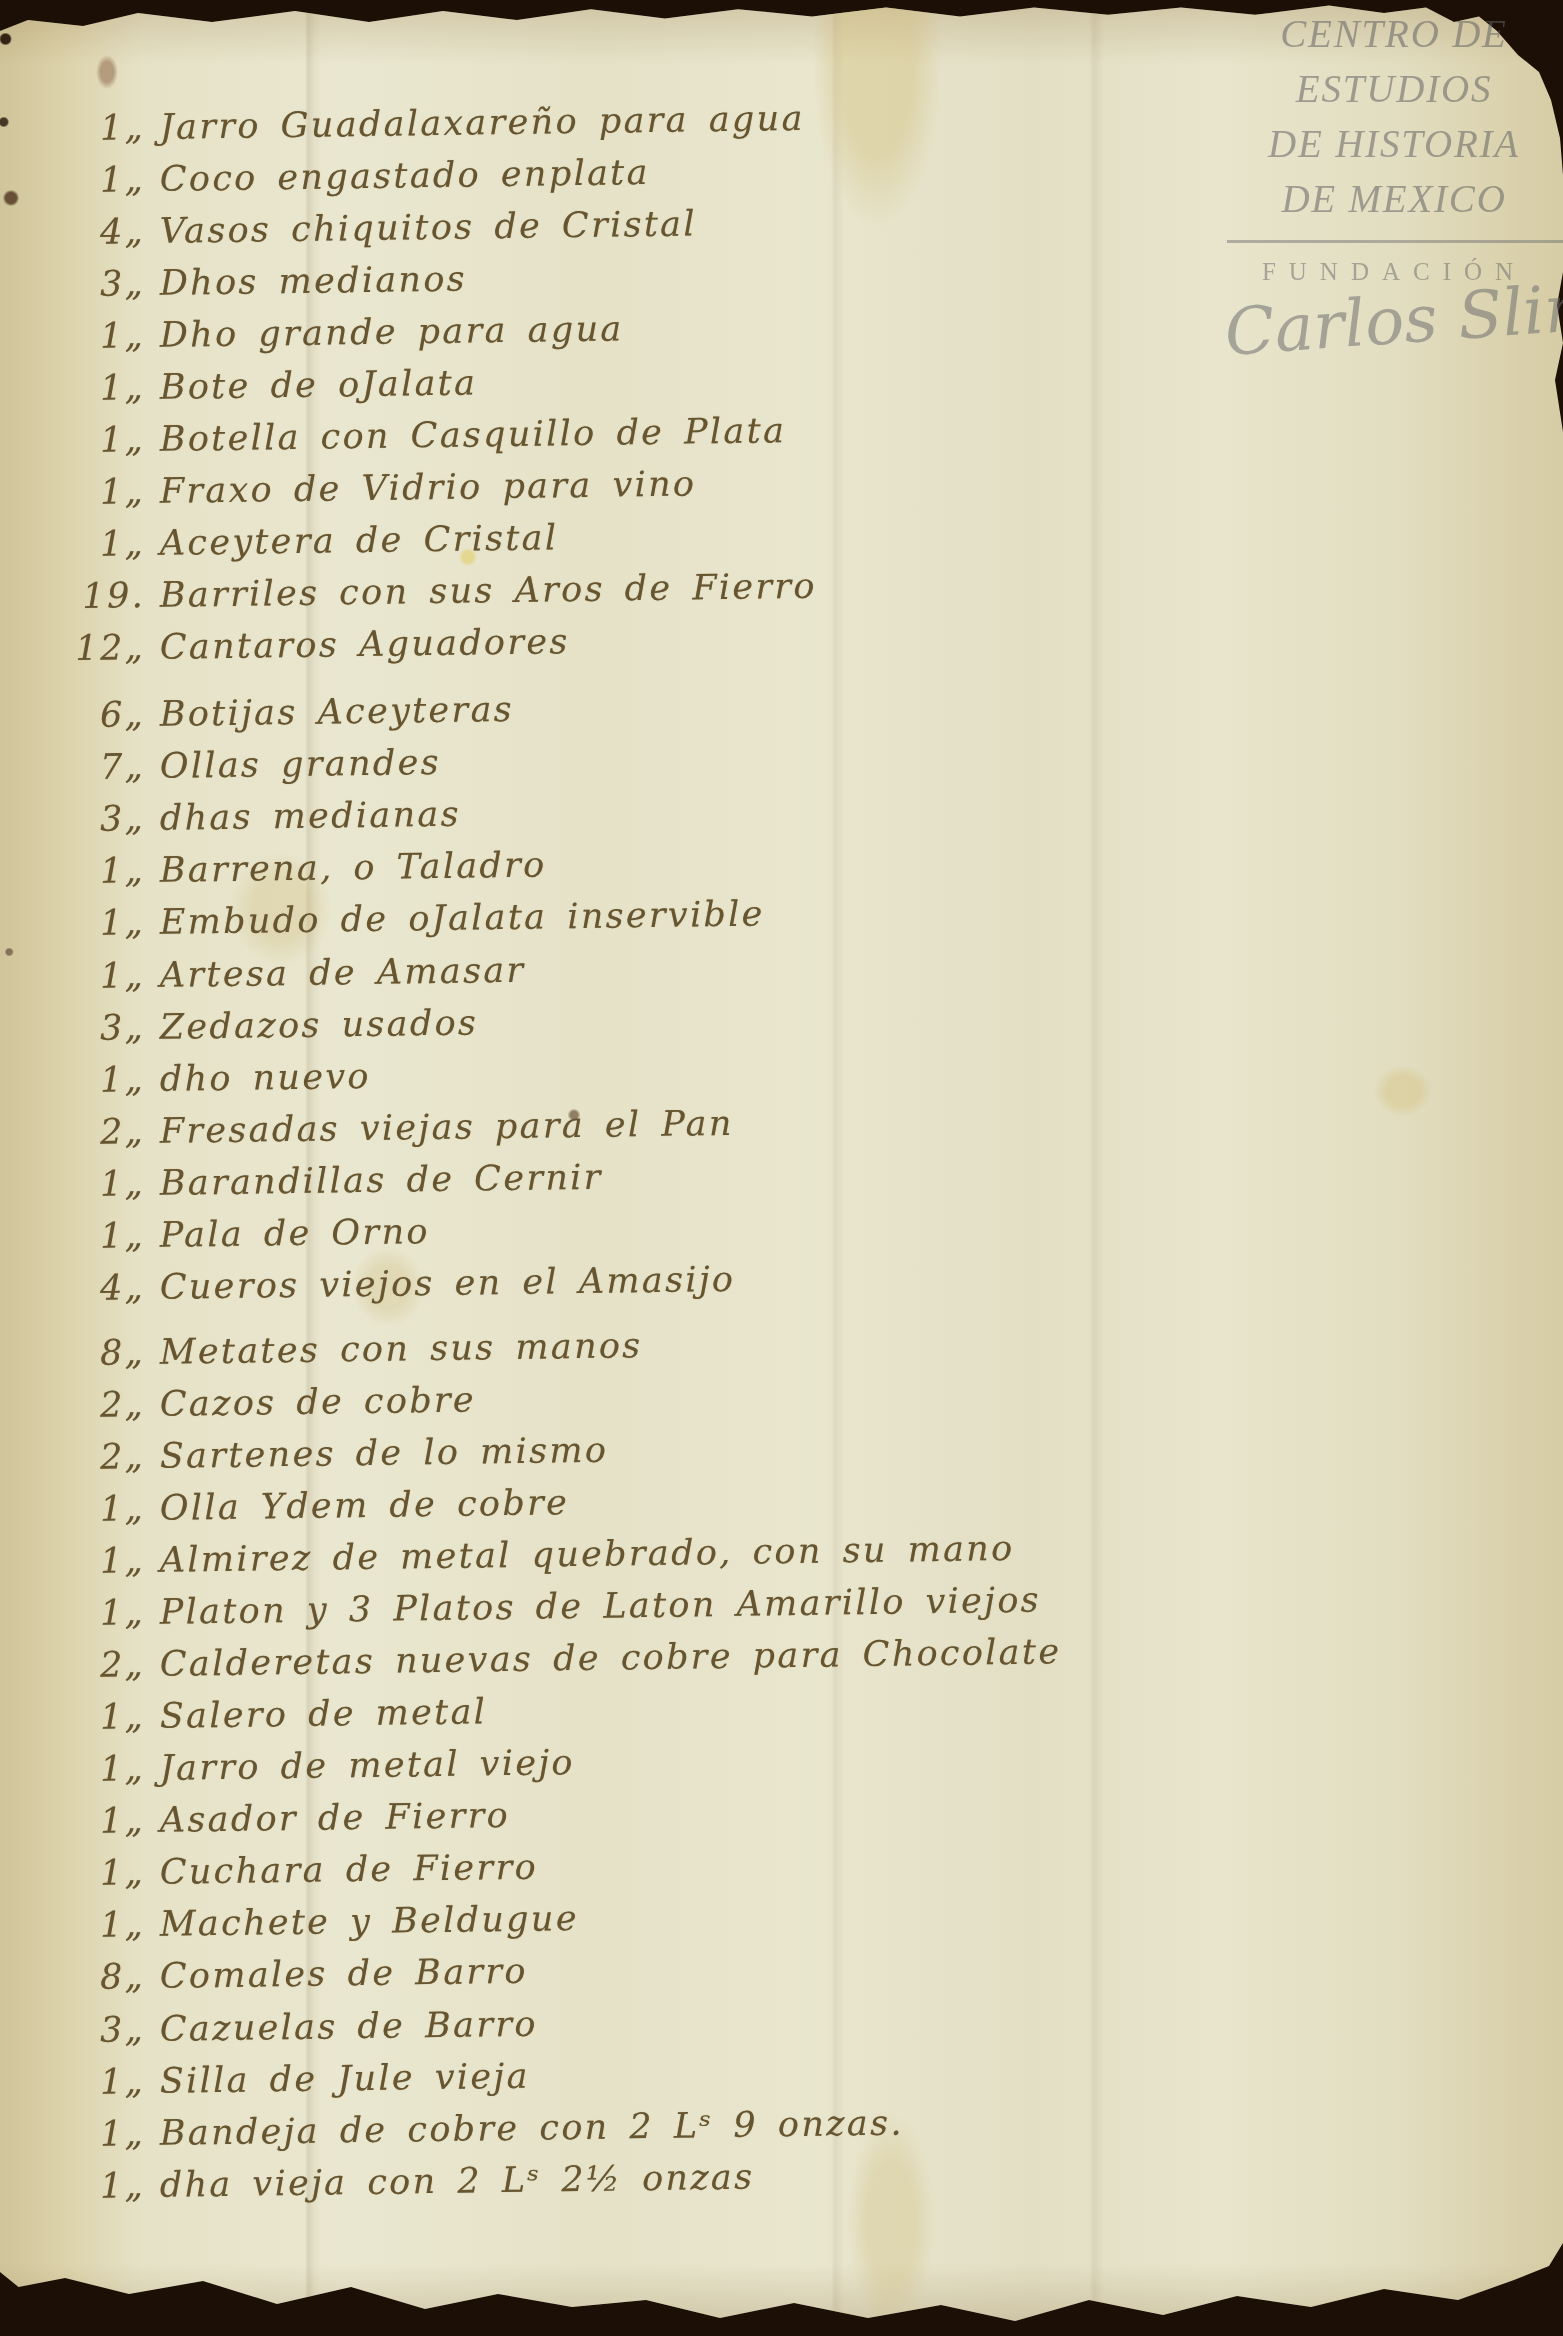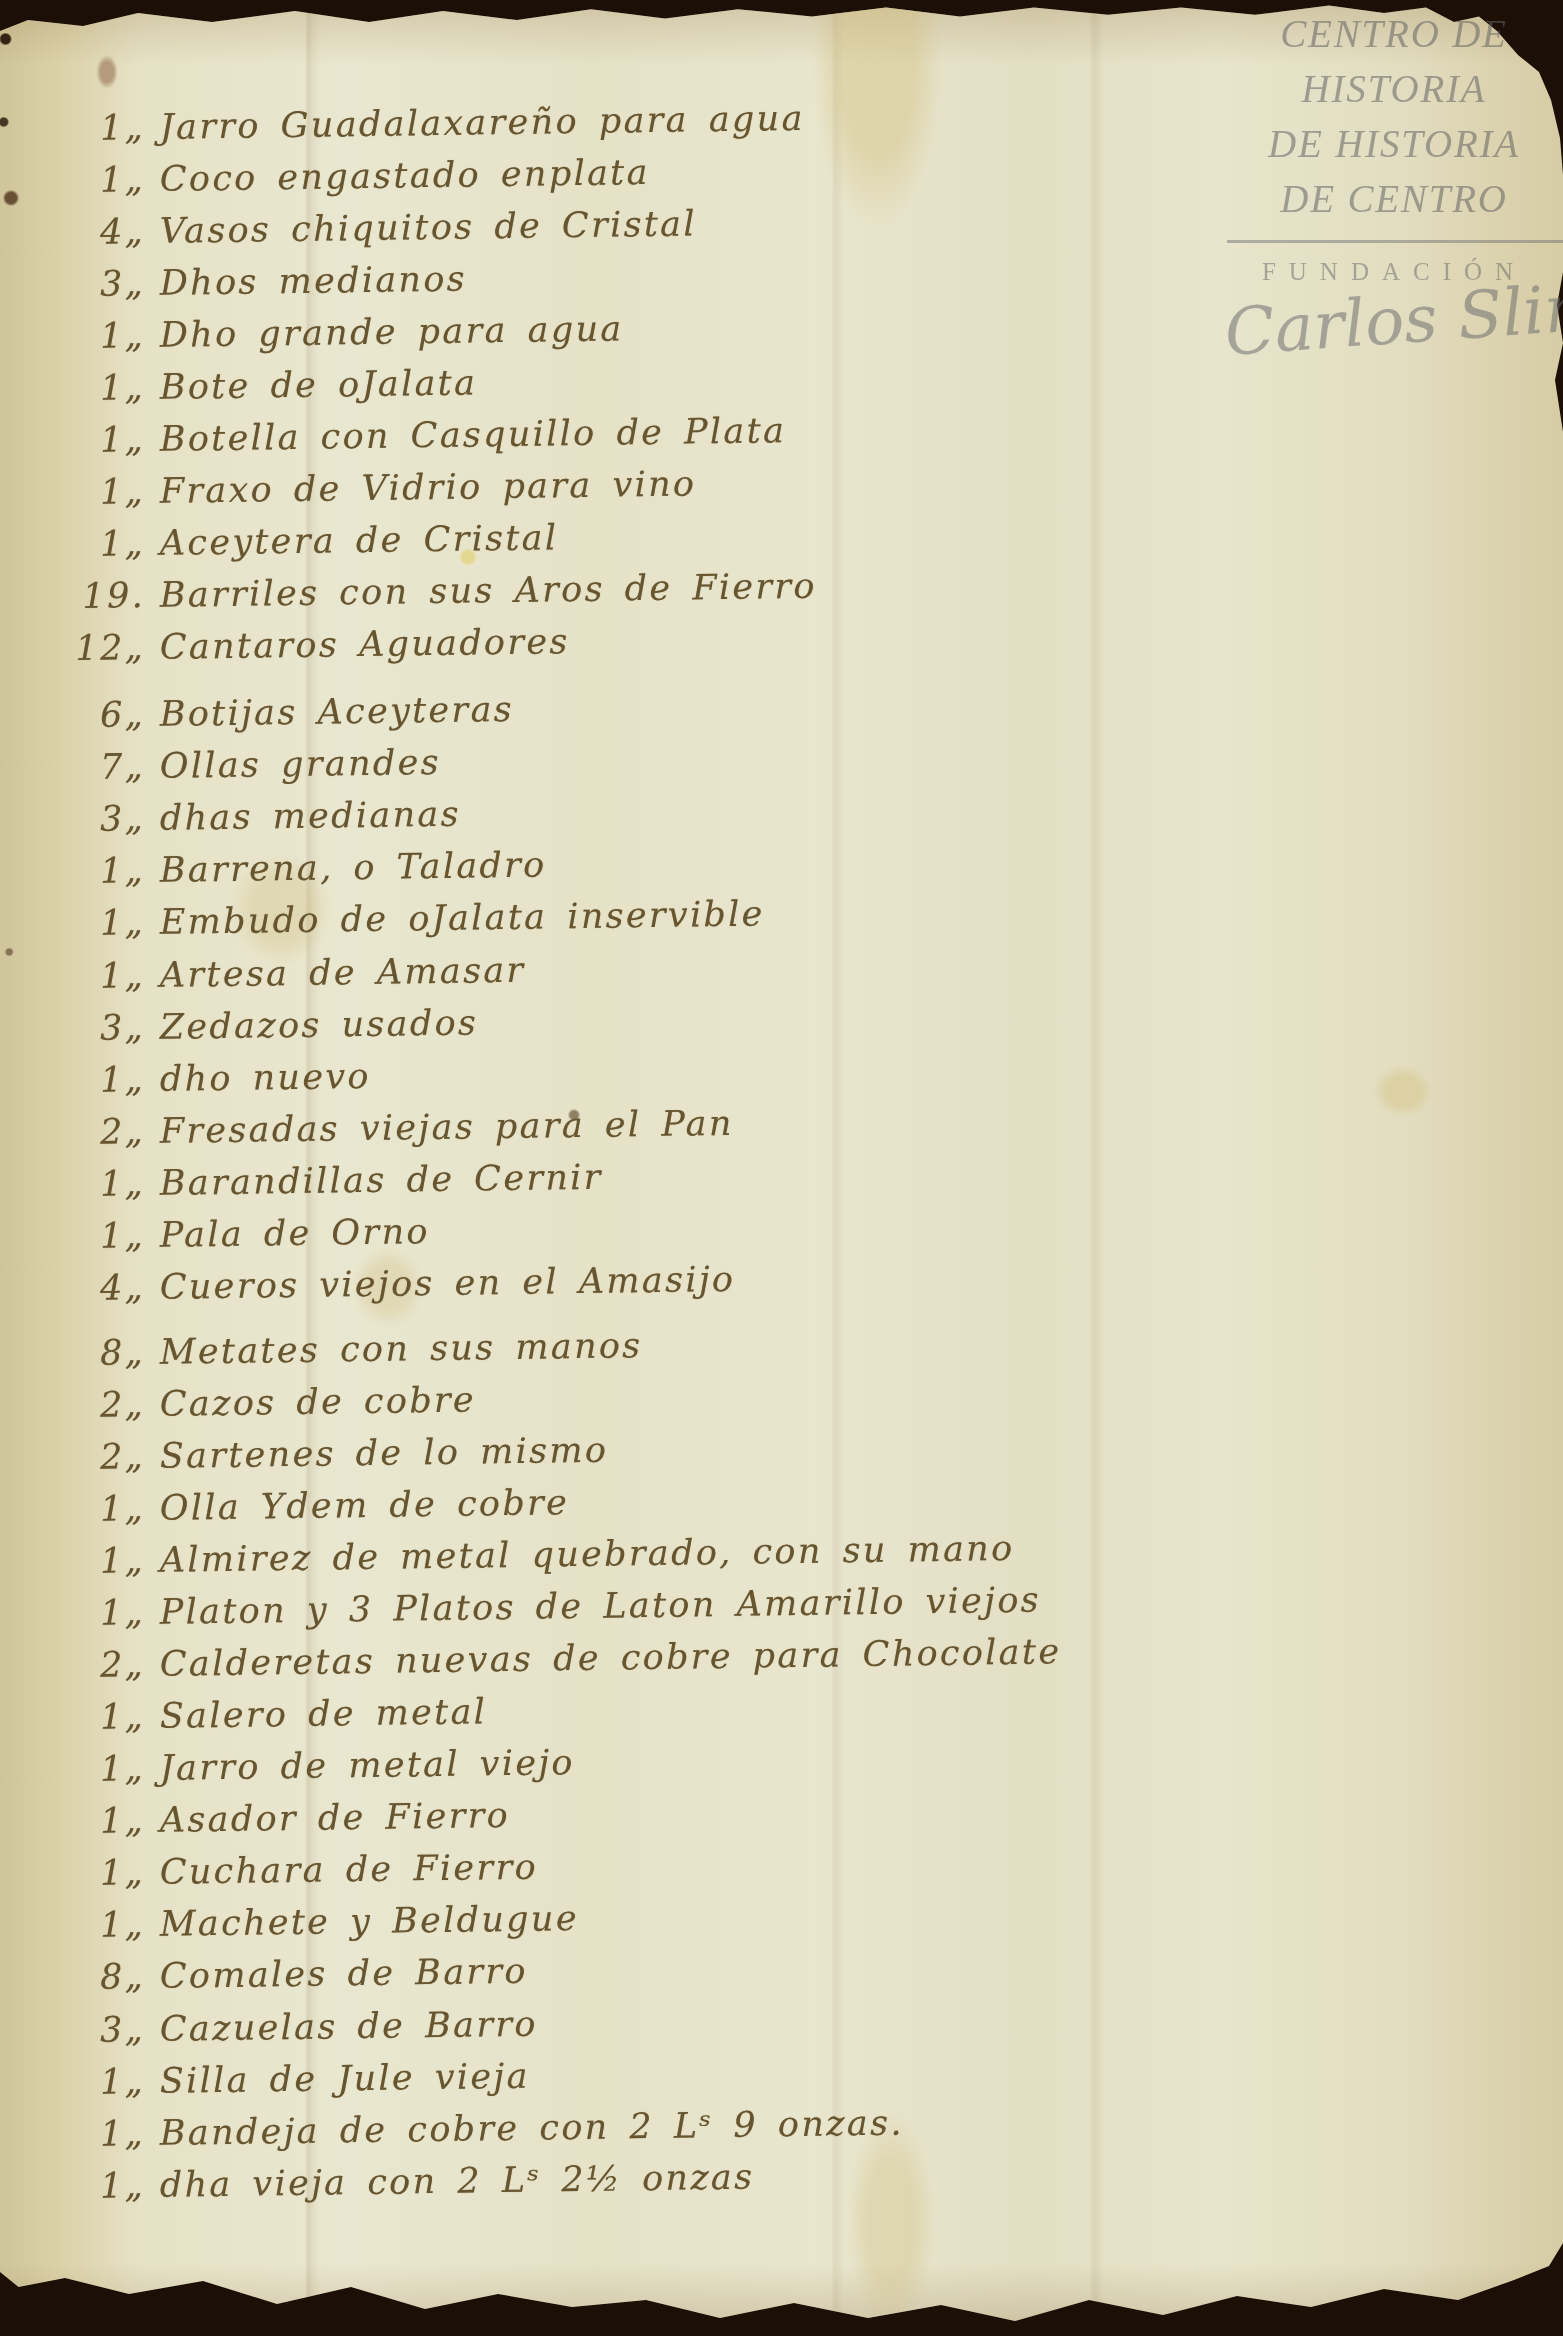--- a/index.html
+++ b/index.html
@@ -220,22 +220,22 @@
     <span class="qty">1„</span><span class="txt">Bandeja de cobre con 2 Lˢ 9 onzas.</span>
   </div>
         <div class="row" style="top: 2167px;">
     <span class="qty">1„</span><span class="txt">dha vieja con 2 Lˢ 2½ onzas</span>
   </div>
       </div>
   </div>
 
   <div class="watermark">
     <div class="wm-line">CENTRO DE</div>
-    <div class="wm-line">HISTORIA</div>
+    <div class="wm-line">ESTUDIOS</div>
     <div class="wm-line">DE HISTORIA</div>
-    <div class="wm-line">DE CENTRO</div>
+    <div class="wm-line">DE MEXICO</div>
     <div class="wm-divider"></div>
     <div class="wm-foundation">FUNDACIÓN</div>
     <div class="wm-signature">Carlos Slim</div>
   </div>
 
 </div>
 
 
 </body></html>

